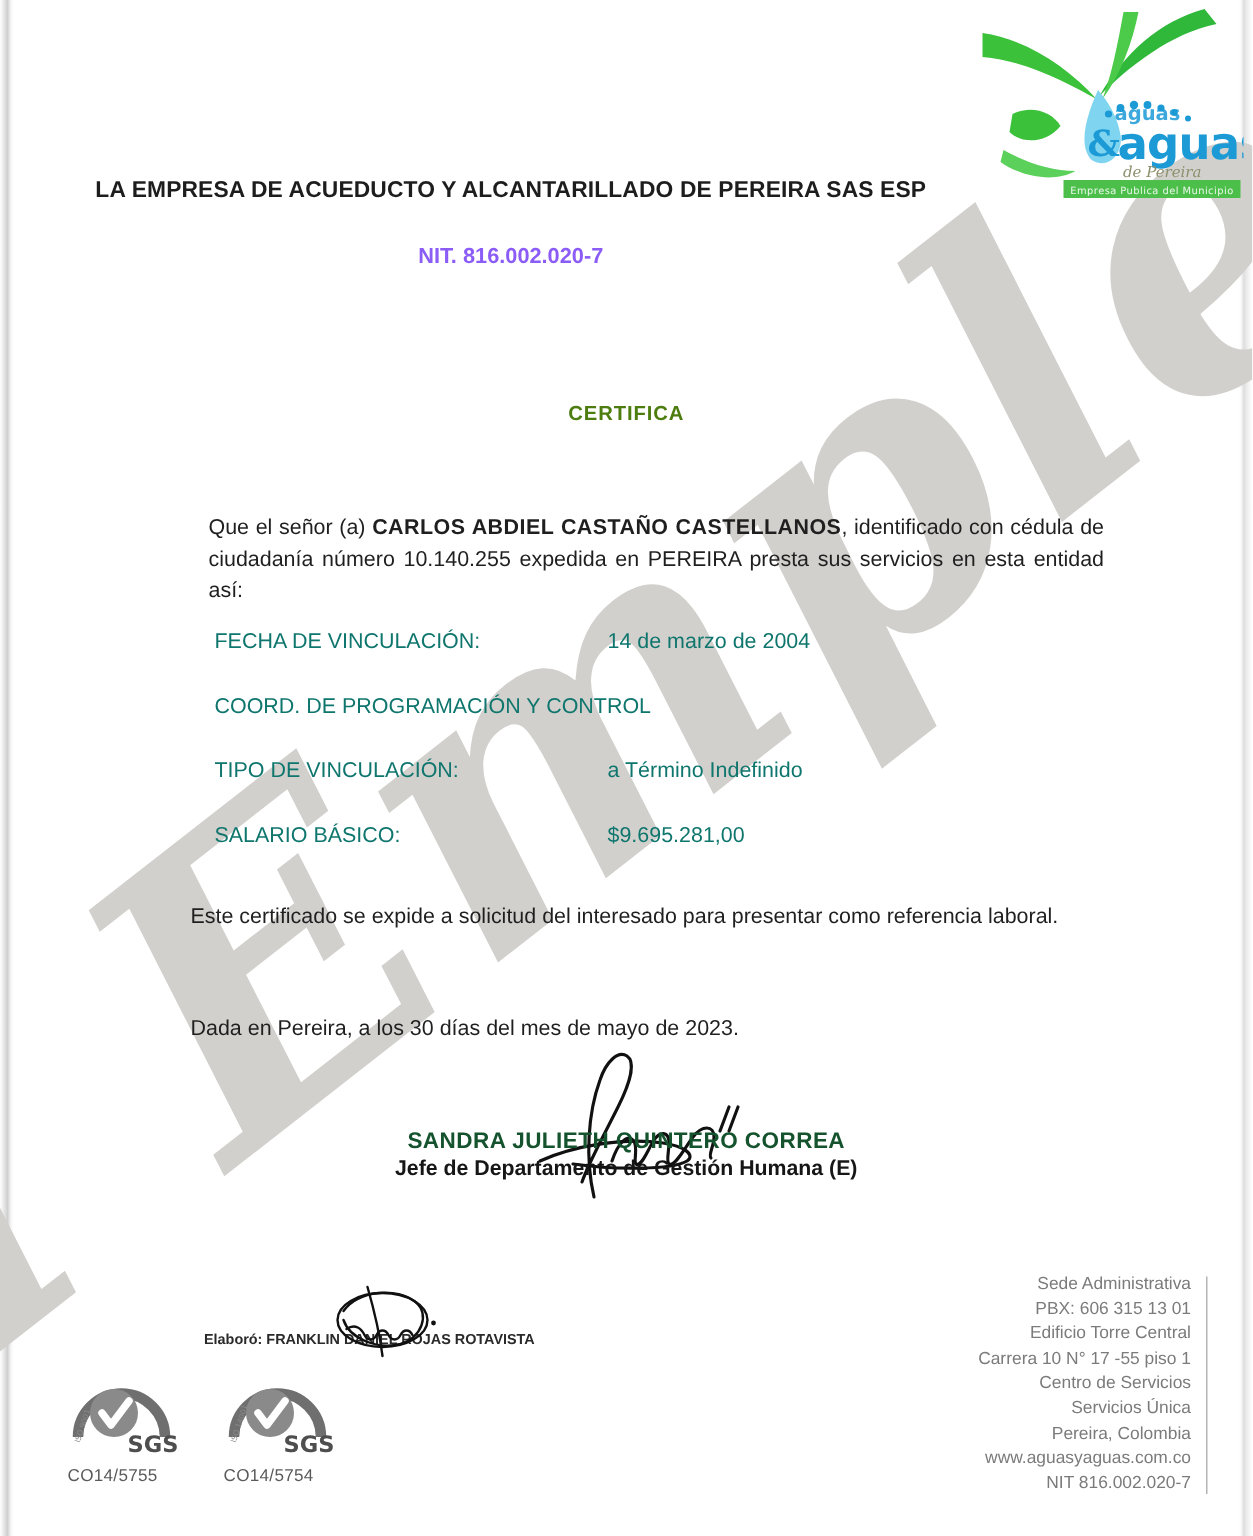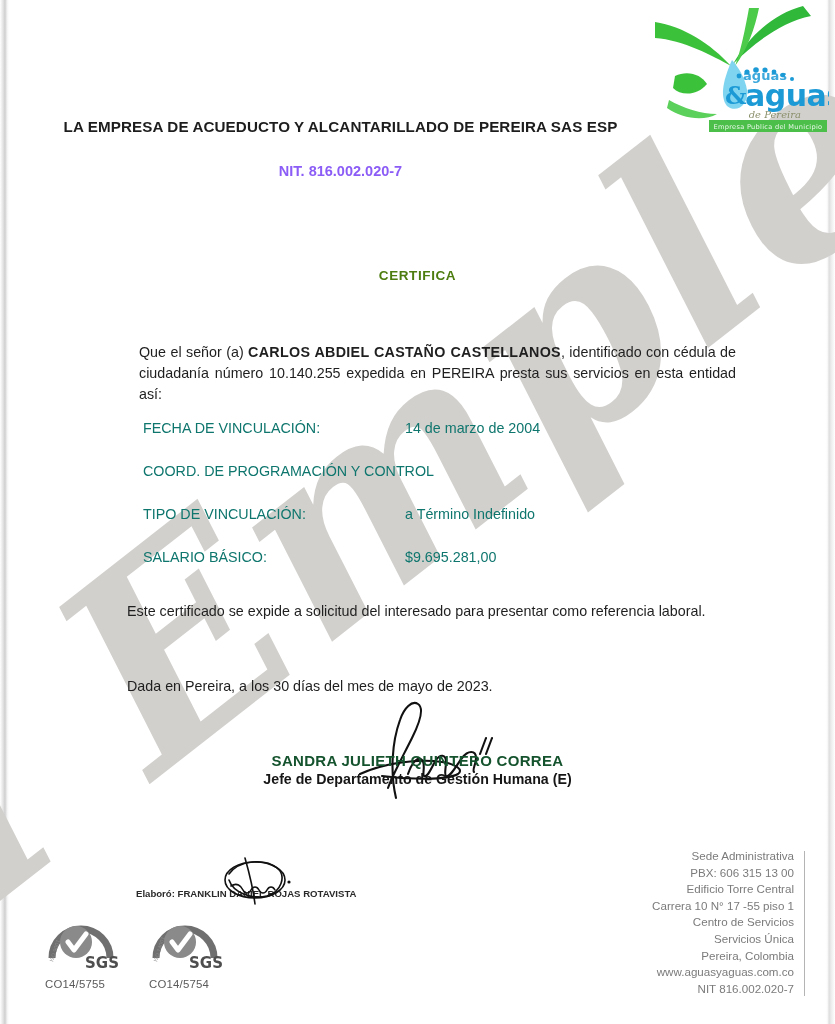--- a/index.html
+++ b/index.html
@@ -406,21 +406,21 @@
             <text x="9" y="44" font-family="'DejaVu Sans', sans-serif" font-size="5" fill="#8a8a8a" transform="rotate(-72 9 44)">ISO 14001</text>
           </svg>
         </div>
         <div class="badge-code">CO14/5754</div>
       </div>
     </div>
 
     <div class="footer-rule"></div>
     <div class="footer-address">
       <div class="footer-line">Sede Administrativa</div>
-      <div class="footer-line">PBX:  606 315 13 00</div>
+      <div class="footer-line">PBX:  606 315 13 01</div>
       <div class="footer-line">Edificio Torre Central</div>
       <div class="footer-line">Carrera 10 N° 17 -55 piso 1</div>
       <div class="footer-line">Centro de Servicios</div>
       <div class="footer-line">Servicios Única</div>
       <div class="footer-line">Pereira, Colombia</div>
       <div class="footer-line">www.aguasyaguas.com.co</div>
       <div class="footer-line">NIT 816.002.020-7</div>
     </div>
 
   </div>

